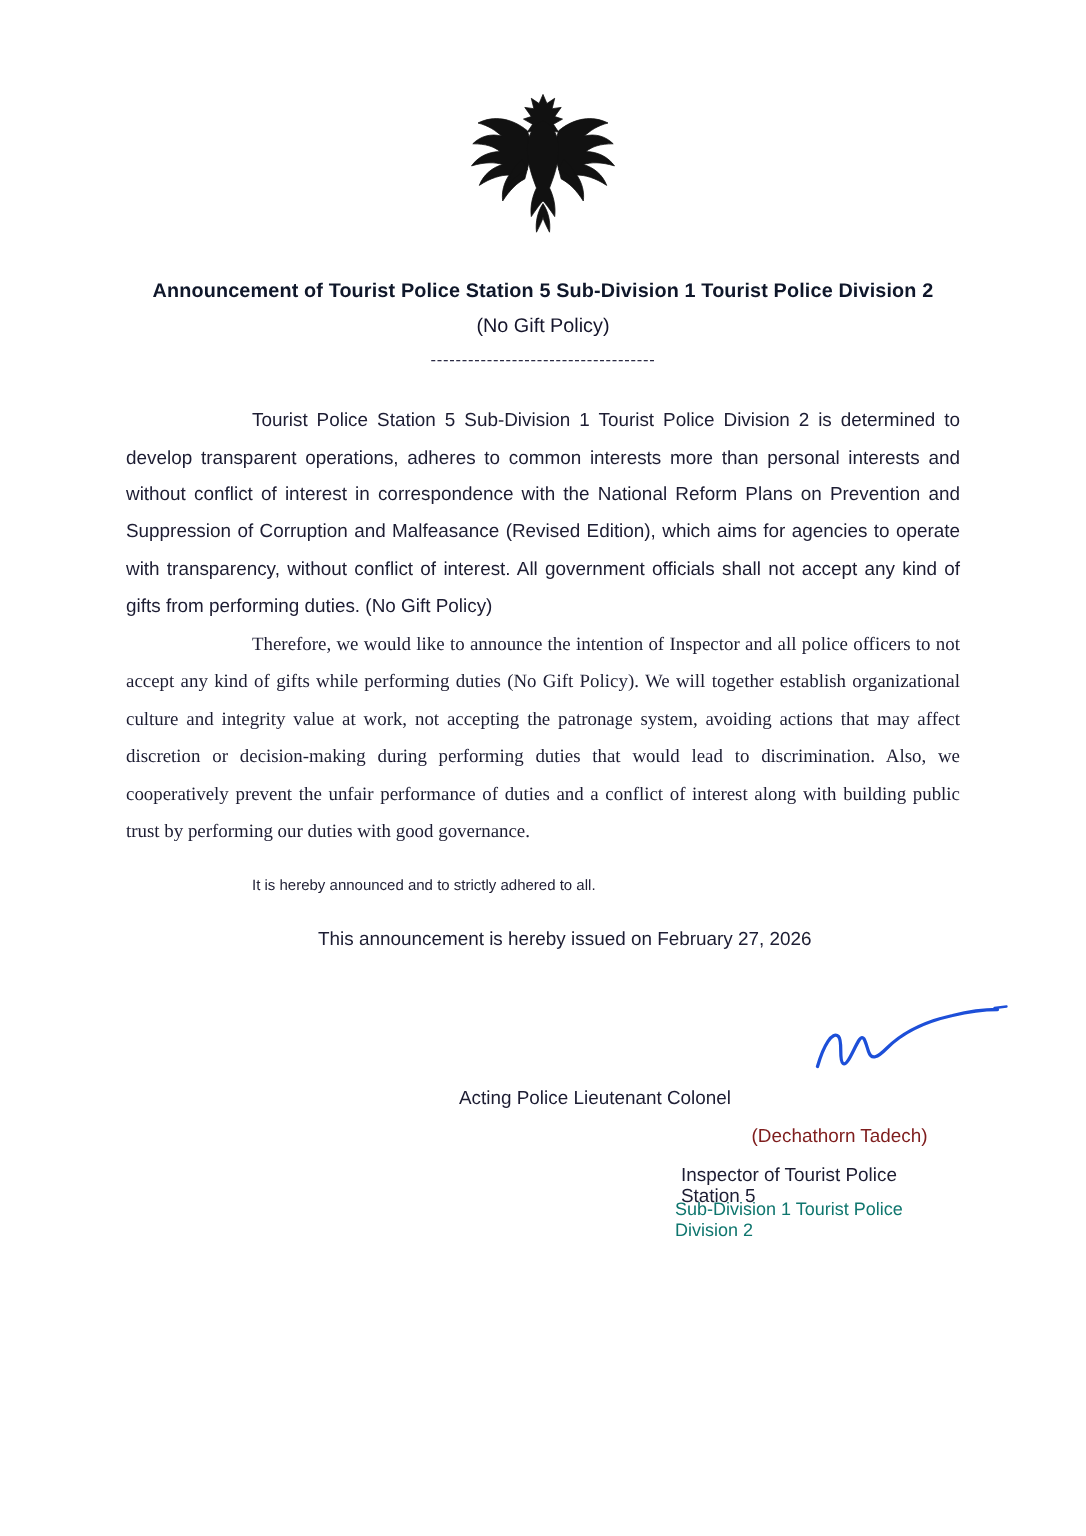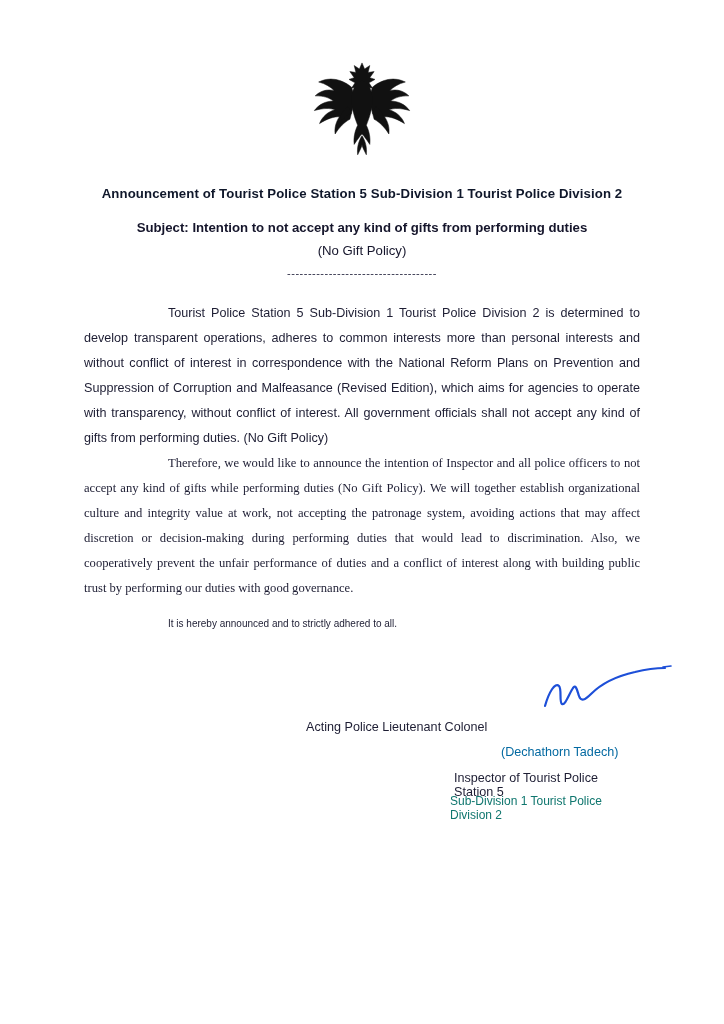--- a/index.html
+++ b/index.html
@@ -120,21 +120,21 @@
     left: 222px;
     top: 52px;
     font-size: 12.6px;
     color: #1d1d33;
   }
   .sig-name {
     position: absolute;
     left: 417px;
     top: 77px;
     font-size: 12.6px;
-    color: #0369a1;
+    color: #7f1d1d;
   }
   .sig-role1 {
     position: absolute;
     left: 370px;
     top: 103px;
     font-size: 12.6px;
     color: #1d1d33;
   }
   .sig-role2 {
     position: absolute;
@@ -164,29 +164,29 @@
         <path d="M60 92 C56 98, 54 106, 55 114 C58 108, 60 104, 60 102 C60 104, 62 108, 65 114 C66 106, 64 98, 60 92 Z"></path>
 
         <path d="M44 58 C38 62, 34 70, 33 78 C38 72, 43 68, 48 66 Z"></path>
         <path d="M76 58 C82 62, 86 70, 87 78 C82 72, 77 68, 72 66 Z"></path>
       </g>
     </svg>
   </div>
 
   <div class="heading-block">
     <div class="title-line">Announcement of Tourist Police Station 5 Sub-Division 1 Tourist Police Division 2</div>
-    <div class="subject-line">Subject: Intention to not accept any kind of gifts from performing duties</div>
     <div class="policy-line">(No Gift Policy)</div>
     <div class="divider">------------------------------------</div>
   </div>
 
   <div class="body-block">
     <p class="para">Tourist Police Station 5 Sub-Division 1 Tourist Police Division 2 is determined to develop transparent operations, adheres to common interests more than personal interests and without conflict of interest in correspondence with the National Reform Plans on Prevention and Suppression of Corruption and Malfeasance (Revised Edition), which aims for agencies to operate with transparency, without conflict of interest.  All government officials shall not accept any kind of gifts from performing duties. (No Gift Policy)</p>
     <p class="para">Therefore, we would like to announce the intention of Inspector and all police officers to not accept any kind of gifts while performing duties (No Gift Policy). We will together establish organizational culture and integrity value at work, not accepting the patronage system, avoiding actions that may affect discretion or decision-making during performing duties that would lead to discrimination. Also, we cooperatively prevent the unfair performance of duties and a conflict of interest along with building public trust by performing our duties with good governance.</p>
     <p class="para-center-ish">It is hereby announced and to strictly adhered to all.</p>
+    <p class="para-issued">This announcement is hereby issued on February  27, 2026</p>
 
     <div class="sig-area">
       <svg class="signature-svg" viewBox="0 0 140 60" aria-hidden="true">
         <path d="M6 44 C10 30, 16 20, 20 24 C23 27, 20 40, 23 42 C26 44, 30 32, 34 26 C37 22, 38 28, 40 34 C42 40, 46 38, 52 32 C62 22, 78 14, 96 10 C108 7, 118 6, 126 6" fill="none" stroke="#1d4fd8" stroke-width="2.2" stroke-linecap="round" stroke-linejoin="round"></path>
         <path d="M124 5 l8 -1" fill="none" stroke="#1d4fd8" stroke-width="1.6" stroke-linecap="round"></path>
       </svg>
       <div class="sig-rank">Acting Police Lieutenant Colonel</div>
       <div class="sig-name">(Dechathorn Tadech)</div>
       <div class="sig-role1">Inspector of Tourist Police Station 5</div>
       <div class="sig-role2">Sub-Division 1 Tourist Police Division 2</div>

